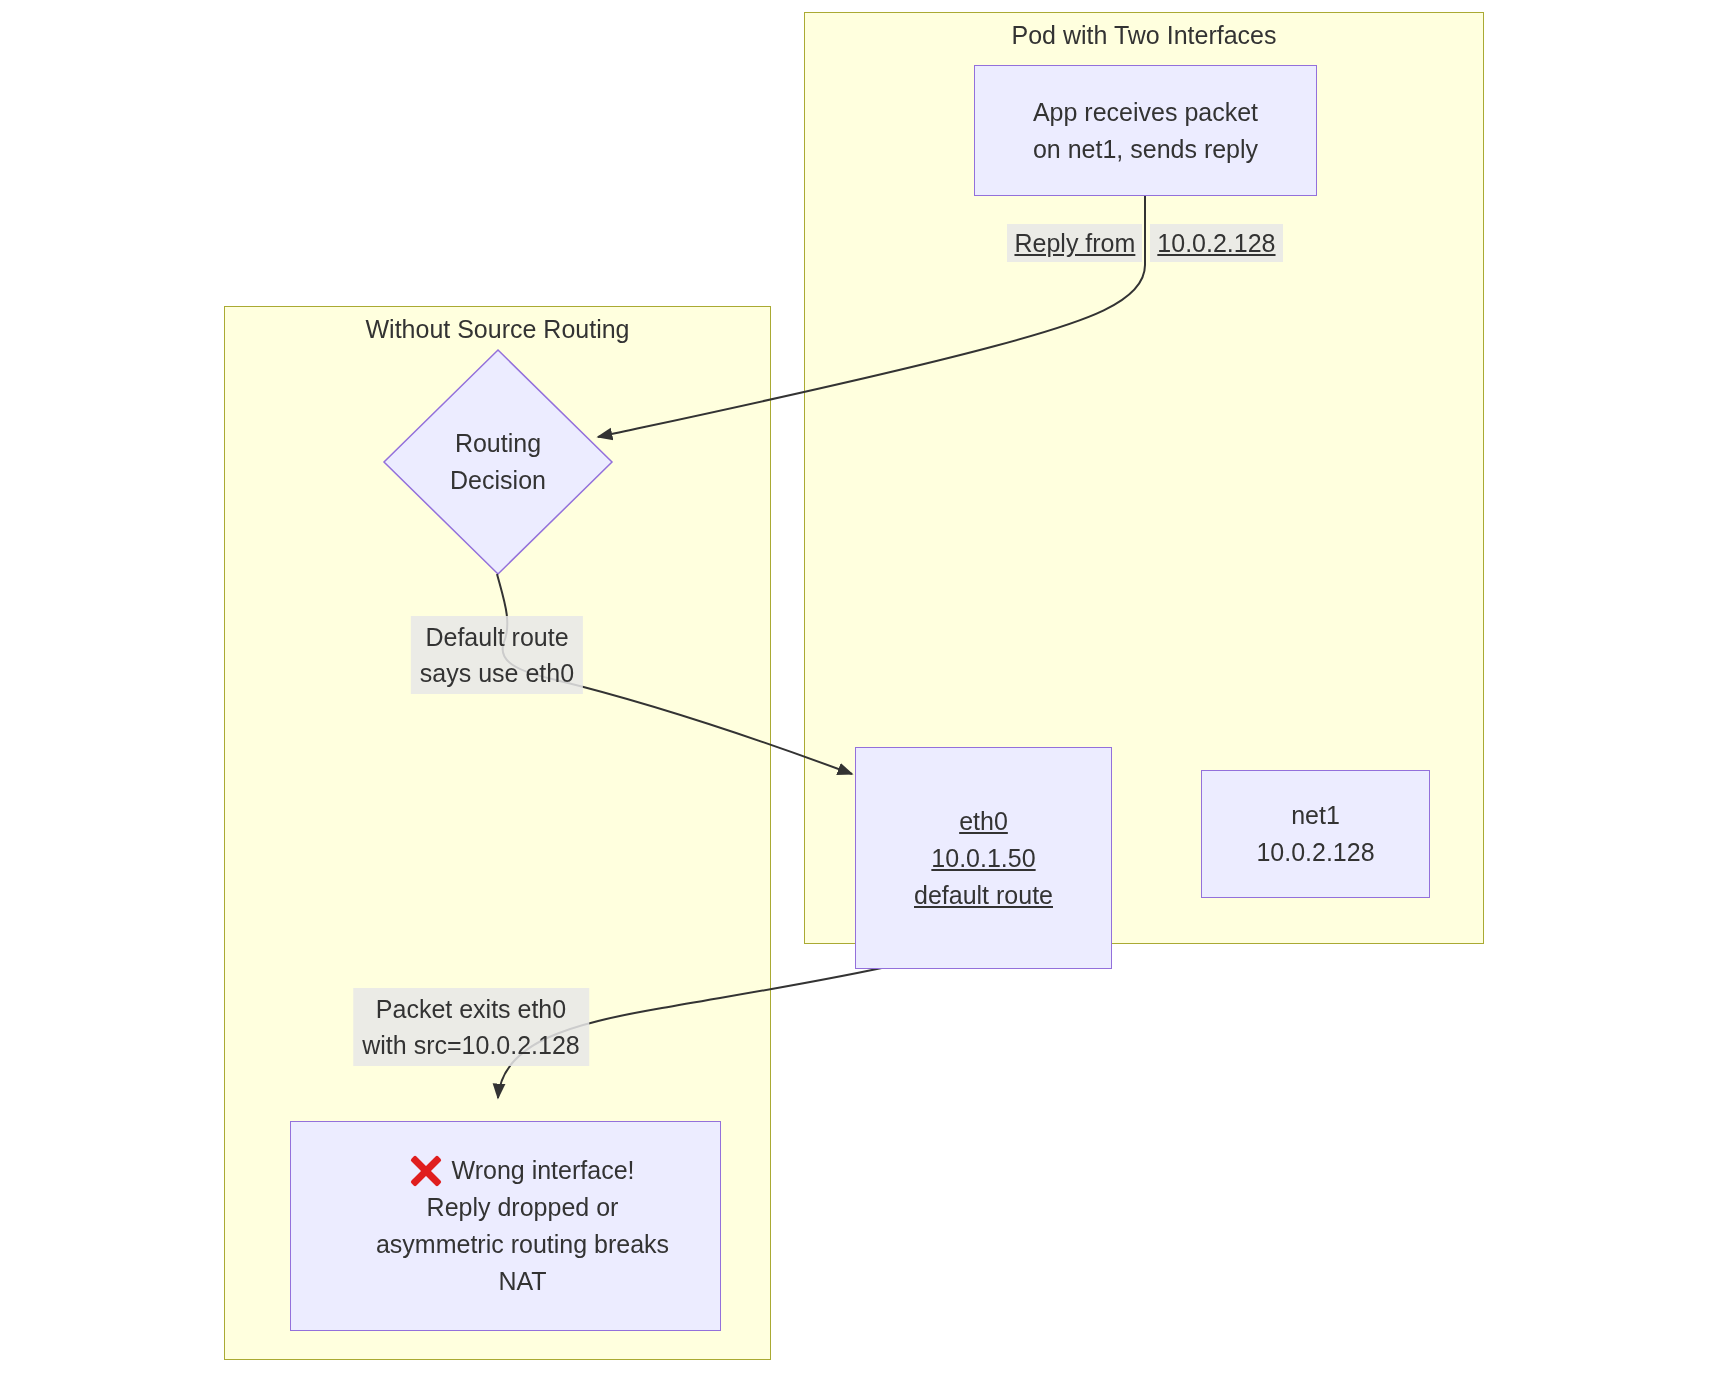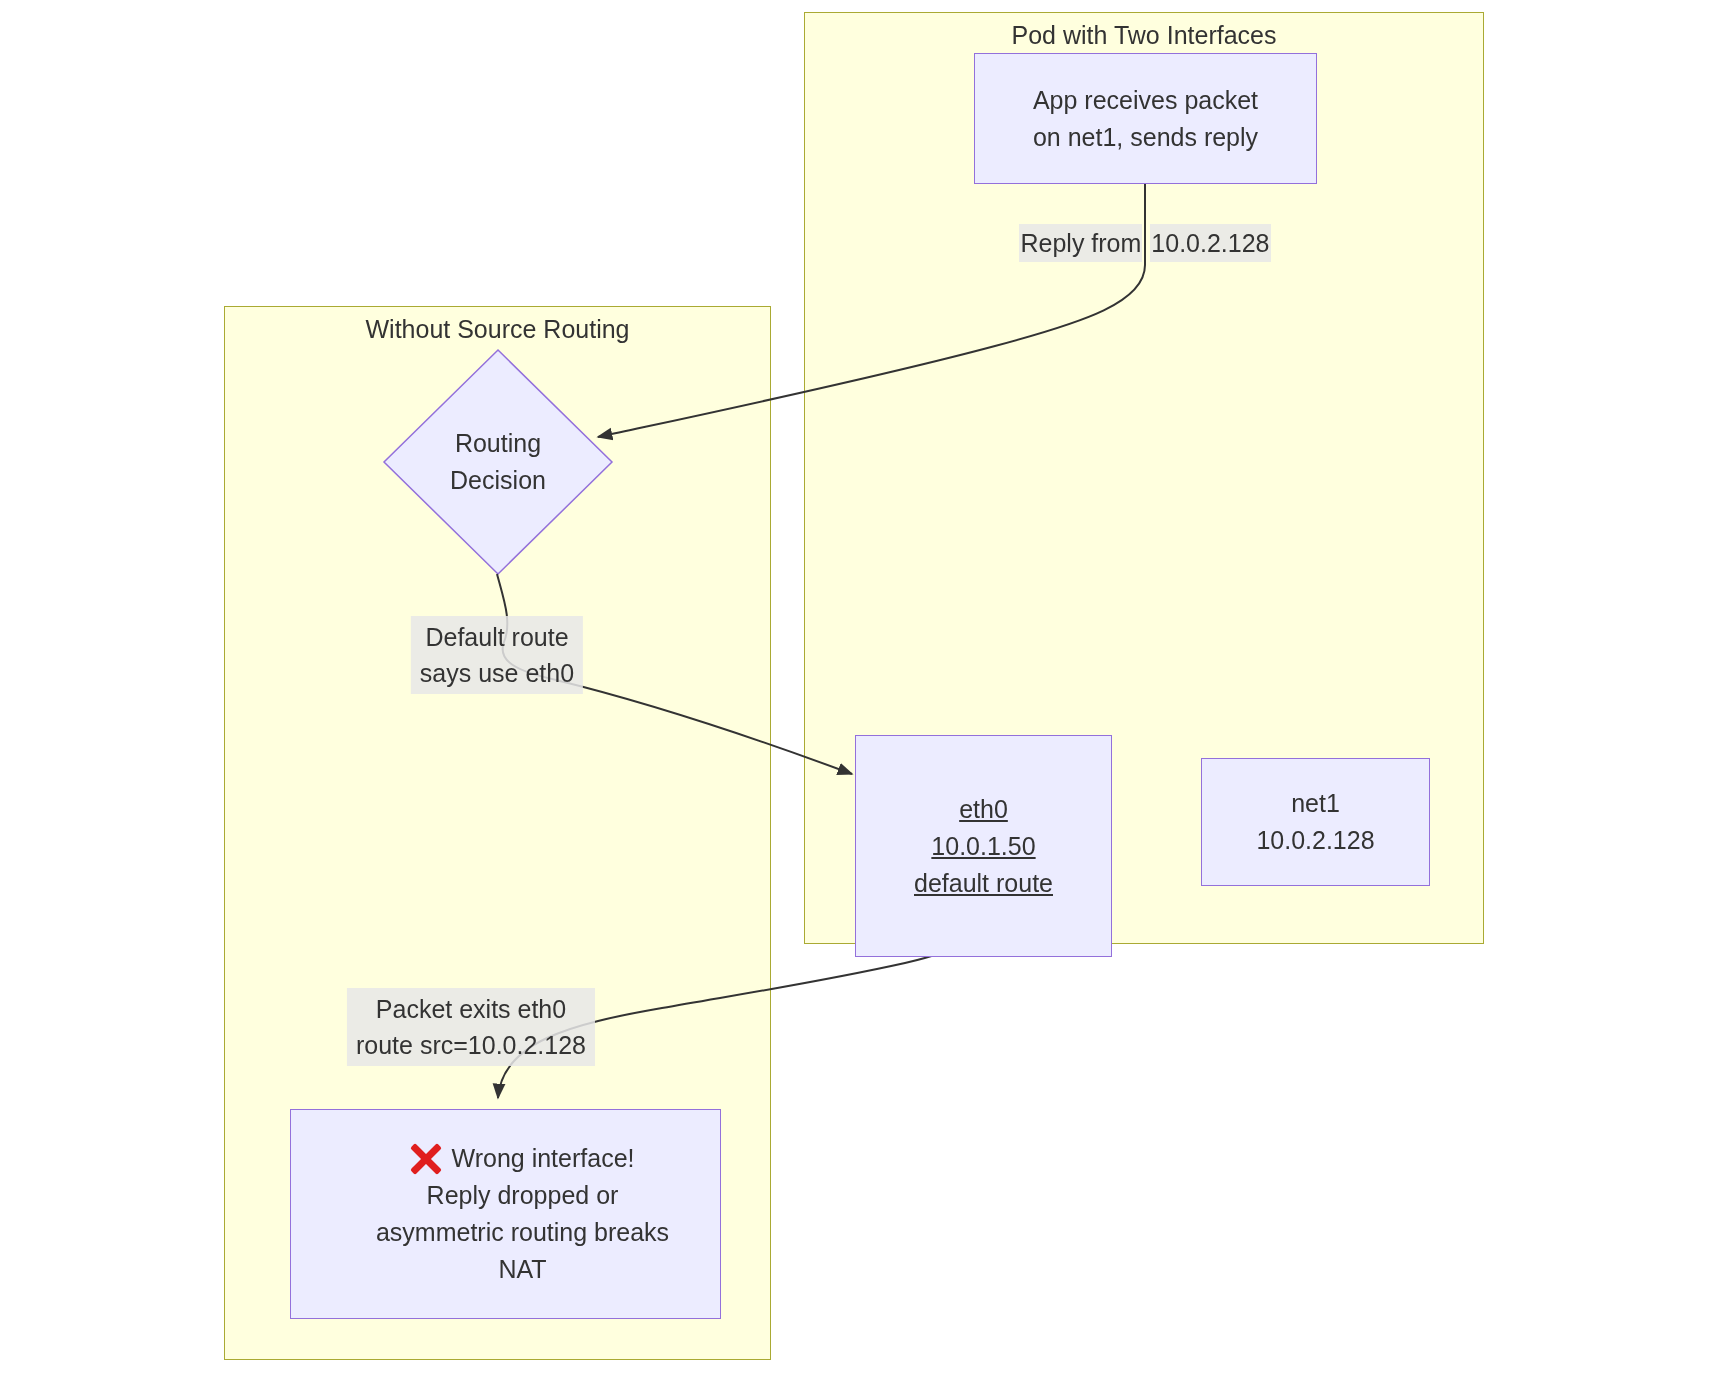--- a/index.html
+++ b/index.html
@@ -49,20 +49,21 @@
     border: 1.5px solid var(--node-border);
     box-sizing: border-box;
     display: flex;
     flex-direction: column;
     align-items: center;
     justify-content: center;
     text-align: center;
     font-size: 25px;
     line-height: 37px;
     color: var(--text);
+    margin-top: 12px;
   }
   #node-app   { left: 974px;  top: 53px;   width: 343px; height: 131px; }
   #node-eth0  { left: 855px;  top: 735px;  width: 257px; height: 222px; text-decoration: underline; }
   #node-net1  { left: 1201px; top: 758px;  width: 229px; height: 128px; }
   #node-error { left: 290px;  top: 1109px; width: 431px; height: 210px; padding-left: 34px; }
   #node-routing-text {
     position: absolute;
     left: 398px; top: 408px; width: 200px; height: 108px;
     display: flex; flex-direction: column;
     align-items: center; justify-content: center;
@@ -89,21 +90,21 @@
   }
   .cross::after { transform: translate(-50%,-50%) rotate(-45deg); }
   .edge-label {
     position: absolute;
     font-size: 25px;
     line-height: 36px;
     text-align: center;
     color: var(--text);
     white-space: nowrap;
   }
-  .edge-label .bg { background: var(--edge-label-bg); padding: 1px 1px; display: inline-block; }
+  .edge-label .bg { background: var(--edge-label-bg); padding: 1px 7px; display: inline-block; text-decoration: underline; }
   #label-reply {
     left: 915px; top: 224px; width: 460px;
     display: flex; justify-content: center; gap: 8px;
   }
   #label-default { left: 497px; top: 616px; transform: translateX(-50%); }
   #label-packet  { left: 471px; top: 988px; transform: translateX(-50%); }
   .multiline-bg { background: var(--edge-label-bg); padding: 3px 9px; }
 </style>
 </head>
 <body>
@@ -168,17 +169,17 @@
   <div class="edge-label" id="label-default">
     <div class="multiline-bg">
       <div>Default route</div>
       <div>says use eth0</div>
     </div>
   </div>
 
   <div class="edge-label" id="label-packet">
     <div class="multiline-bg">
       <div>Packet exits eth0</div>
-      <div>route src=10.0.2.128</div>
+      <div>with src=10.0.2.128</div>
     </div>
   </div>
 
 </div>
 
 </body></html>

